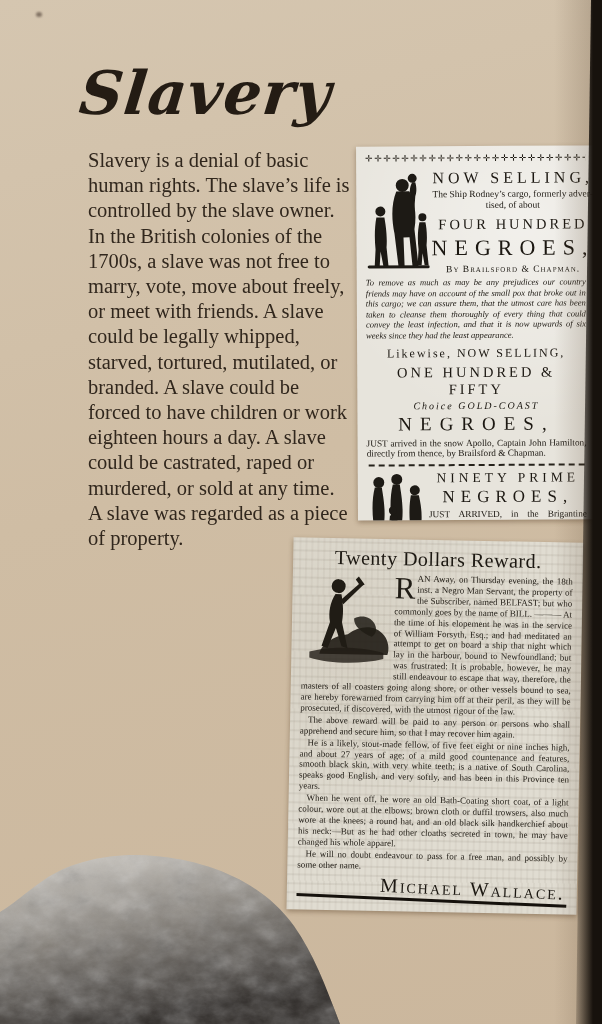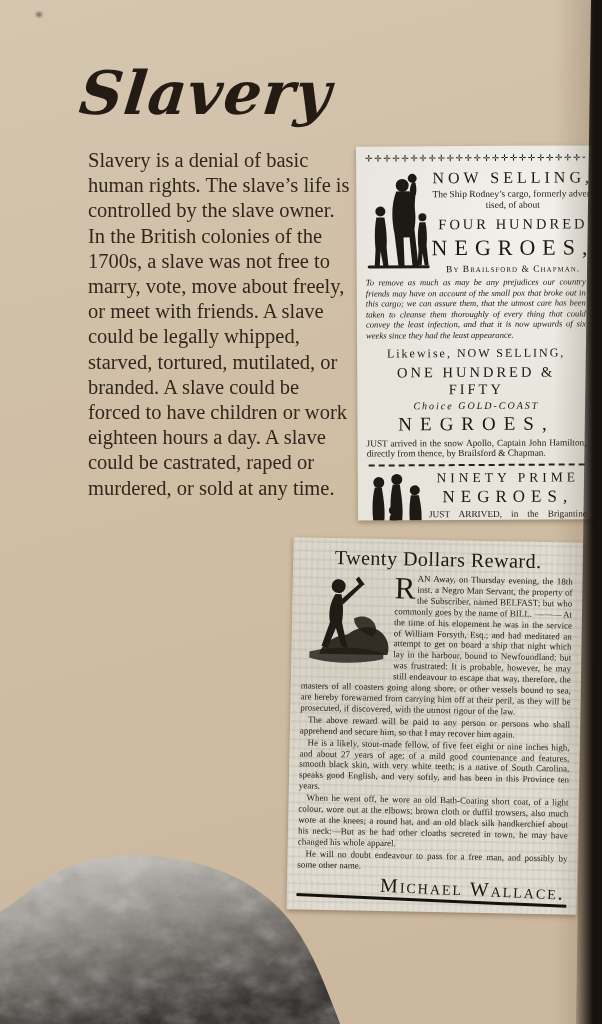--- a/index.html
+++ b/index.html
@@ -113,20 +113,21 @@
 <body>
 
 <div class="stage">
 
   <div class="speck"></div>
 
   <h1 class="script-title">Slavery</h1>
 
   <div class="intro">
     <p>Slavery is a denial of basic human rights. The slave’s life is controlled by the slave owner. In the British colonies of the 1700s, a slave was not free to marry, vote, move about freely, or meet with friends. A slave could be legally whipped, starved, tortured, mutilated, or branded. A slave could be forced to have children or work eighteen hours a day. A slave could be castrated, raped or murdered, or sold at any time.</p>
+    <p>A slave was regarded as a piece of property.</p>
   </div>
 
   <div class="clip clip1">
     <div class="deco-border">✛✛✛✛✛✛✛✛✛✛✛✛✛✛✛✛✛✛✛✛✛✛✛✛✛✛✛✛✛✛✛✛✛✛✛</div>
 
     <div class="ad-top">
       <svg class="woodcut" width="66" height="108" viewBox="0 0 66 108">
         <g fill="#1d1a15">
           <circle cx="37" cy="20" r="6.5"></circle>
           <circle cx="47" cy="13" r="4.5"></circle>

